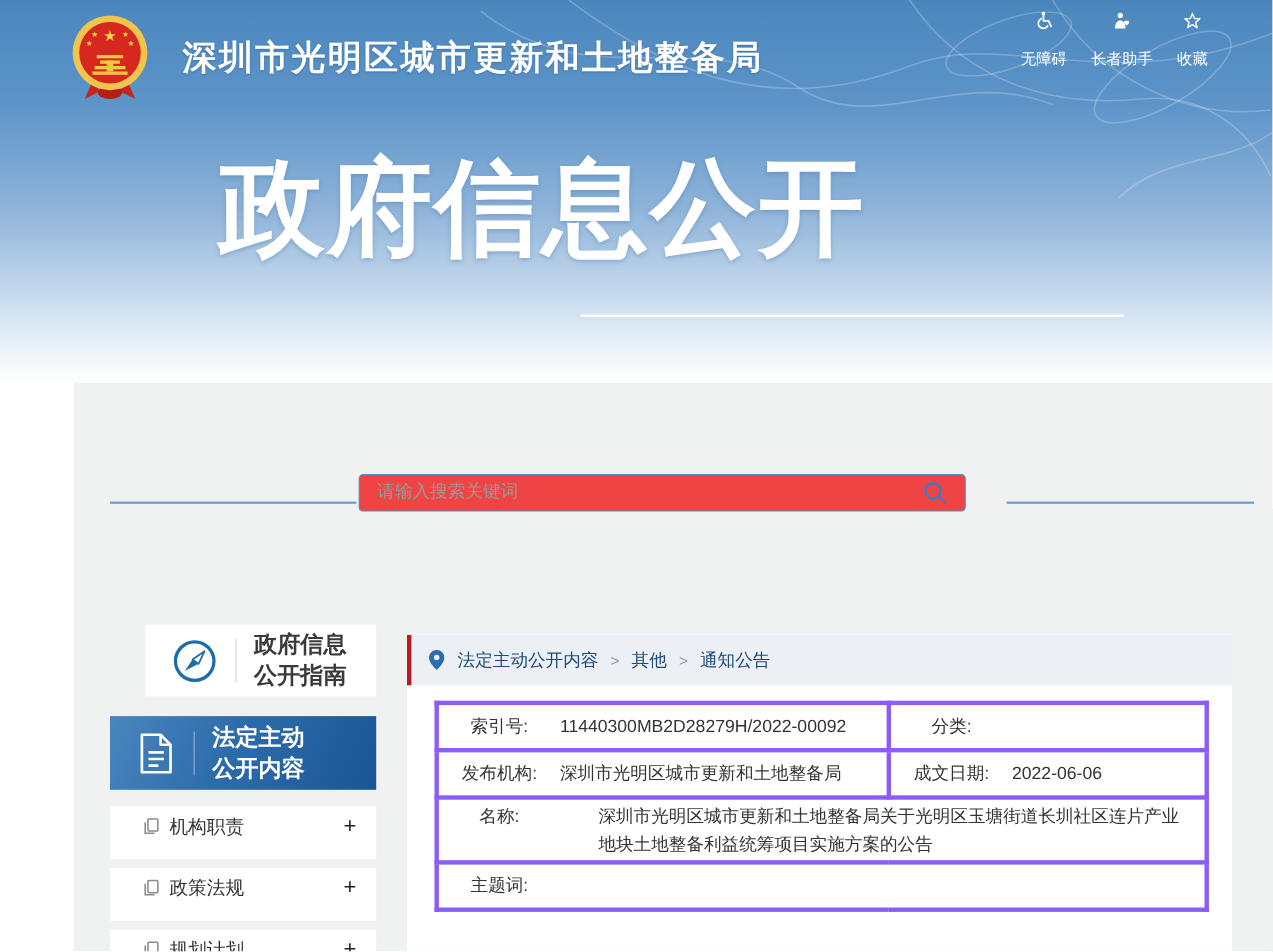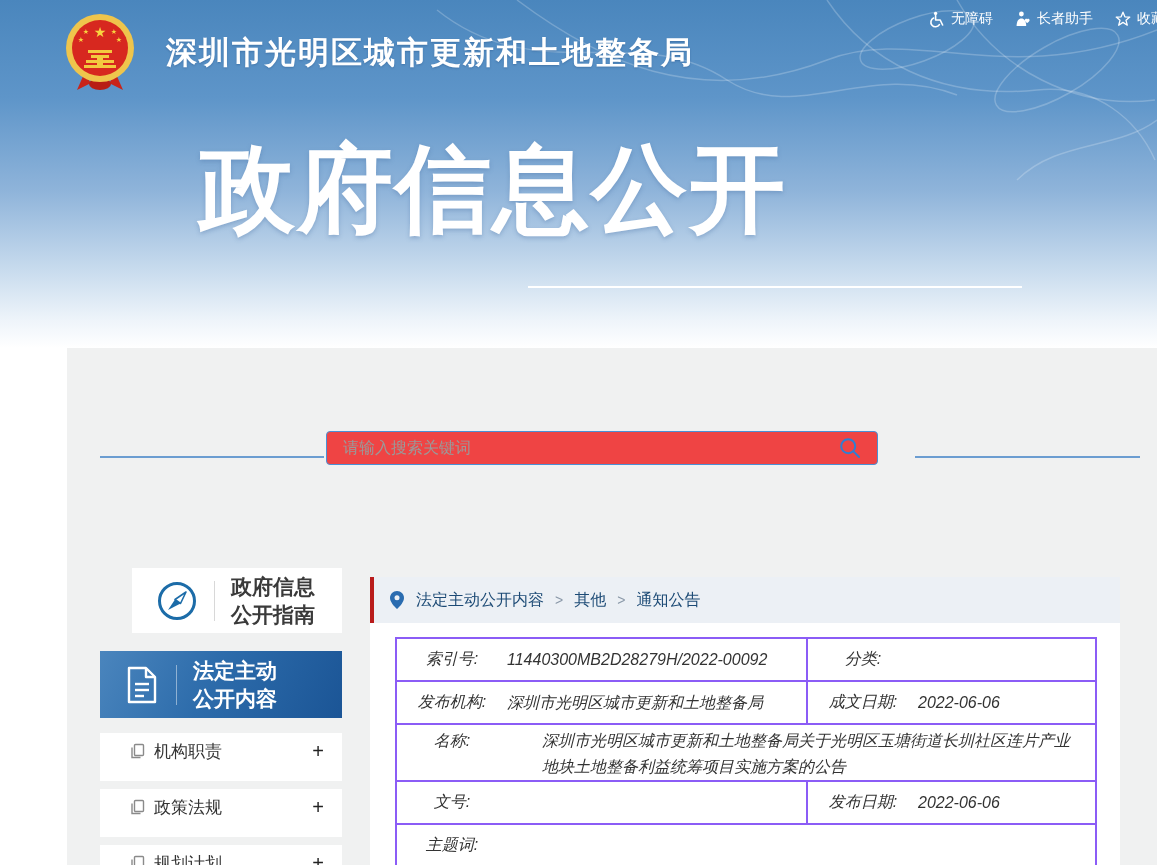--- a/index.html
+++ b/index.html
@@ -12,21 +12,21 @@
   
   .banner {
     position:absolute; left:0; top:0; width:1157px; height:348px;
     background:linear-gradient(180deg,#4a86bd 0%,#5e95c9 28%,#8fb4da 55%,#c9dcee 78%,#eef4fa 92%,#ffffff 100%);
   }
   .decor { position:absolute; right:0; top:0; pointer-events:none; }
   .topbar {
     position:absolute; top:10px; left:928px; display:flex; gap:22px;
     color:#fff; font-size:14px; white-space:nowrap; align-items:center;
   }
-  .toplink { display:flex; align-items:center; gap:6px; cursor:pointer; }
+  .toplink { display:flex; align-items:center; gap:18px; cursor:pointer;flex-direction:column; }
   .brand { position:absolute; left:64px; top:12px; display:flex; align-items:center; cursor:pointer; }
   .site-title {
     margin-left:30px; font-size:31px; font-weight:bold; color:#fff; letter-spacing:2px;
     text-shadow:0 1px 2px rgba(0,40,90,.25);
   }
   .banner-title {
     position:absolute; top:126px; left:0; width:931px; padding-left:55px;
     text-align:center; font-size:96px; font-weight:bold; color:#fff; letter-spacing:2px;
     text-shadow:0 2px 4px rgba(70,110,160,.35);
   }
@@ -76,21 +76,21 @@
   .panel { position:absolute; left:370px; top:577px; width:750px; height:288px; background:#fff; overflow:hidden; }
   .breadcrumb {
     height:46px; background:#ecf0f5; border-left:4px solid #b91c1c;
     display:flex; align-items:center; padding-left:16px; font-size:16px; color:#1c4a75;
   }
   .breadcrumb .pin { margin-right:12px; display:flex; align-items:center; }
   .crumb { cursor:pointer; }
   .crumb-sep { color:#8a98a8; margin:0 11px; font-size:14px; }
 
   .info-table { margin:14px 25px 0; width:700px; border-collapse:collapse; table-layout:fixed; font-size:16px; color:#333; }
-  .info-table td { border:2px solid #8b5cf6; padding:0; vertical-align:middle;font-style:italic; }
+  .info-table td { border:4px solid #8b5cf6; padding:0; vertical-align:middle; }
   .c1 { width:411px; } .c2 { width:289px; }
   .row-h  td { height:43px; }
   .row-name td { height:56px; }
   .cellflex { display:flex; align-items:center; }
   .cellflex.top { align-items:flex-start; padding-top:3px;gap:35px; }
   .lab { flex:0 0 110px; text-align:center; color:#333; }
   .val { flex:1; padding-right:12px; line-height:26px; }
 </style>
 </head>
 <body>
@@ -290,34 +290,20 @@
       </tr>
       <tr class="row-name">
         <td colspan="2">
           <div class="cellflex top">
             <span class="lab" style="line-height:26px;">名称:</span>
             <span class="val">深圳市光明区城市更新和土地整备局关于光明区玉塘街道长圳社区连片产业地块土地整备利益统筹项目实施方案的公告</span>
           </div>
         </td>
       </tr>
       <tr class="row-h">
-        <td class="c1">
-          <div class="cellflex">
-            <span class="lab">文号:</span>
-            <span class="val"></span>
-          </div>
-        </td>
-        <td class="c2">
-          <div class="cellflex">
-            <span class="lab">发布日期:</span>
-            <span class="val">2022-06-06</span>
-          </div>
-        </td>
-      </tr>
-      <tr class="row-h">
         <td colspan="2">
           <div class="cellflex">
             <span class="lab">主题词:</span>
             <span class="val"></span>
           </div>
         </td>
       </tr>
     </tbody>
       </table>
   </div>

